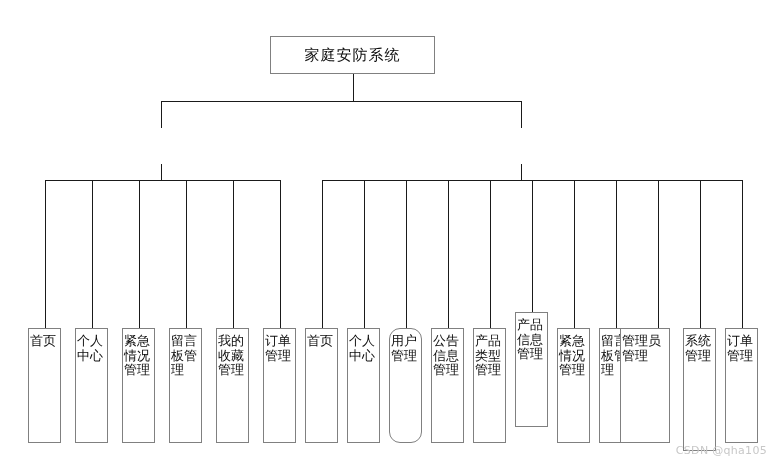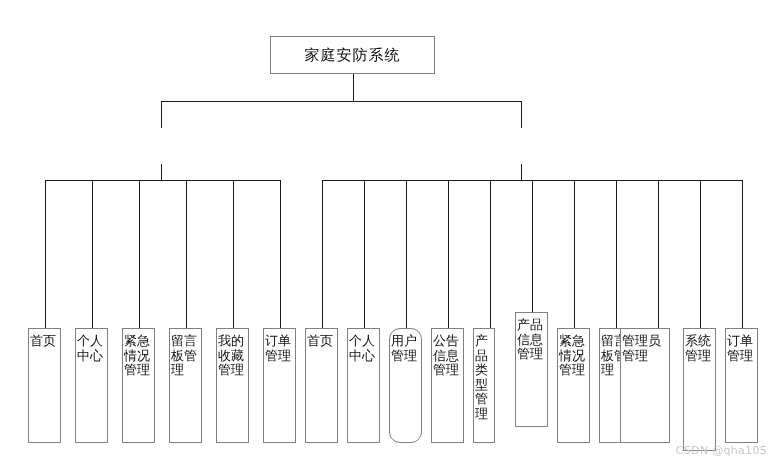--- a/index.html
+++ b/index.html
@@ -126,21 +126,21 @@
       </div>
       <div class="node node-leaf" style="left: 347px; top: 328px; width: 33px; height: 115px;">
         <span class="leaf-text">个人中心</span>
       </div>
       <div class="node node-leaf" style="left: 389px; top: 328px; width: 33px; height: 115px; border-radius: 11px;">
         <span class="leaf-text">用户管理</span>
       </div>
       <div class="node node-leaf" style="left: 431px; top: 328px; width: 33px; height: 115px;">
         <span class="leaf-text">公告信息管理</span>
       </div>
-      <div class="node node-leaf" style="left: 473px; top: 328px; width: 22px; height: 115px;">
+      <div class="node node-leaf" style="left: 473px; top: 328px; width: 33px; height: 115px;">
         <span class="leaf-text">产品类型管理</span>
       </div>
       <div class="node node-leaf" style="left: 515px; top: 312px; width: 33px; height: 115px;">
         <span class="leaf-text">产品信息管理</span>
       </div>
       <div class="node node-leaf" style="left: 557px; top: 328px; width: 33px; height: 115px;">
         <span class="leaf-text">紧急情况管理</span>
       </div>
       <div class="node node-leaf" style="left: 599px; top: 328px; width: 33px; height: 115px;">
         <span class="leaf-text">留言板管理</span>

